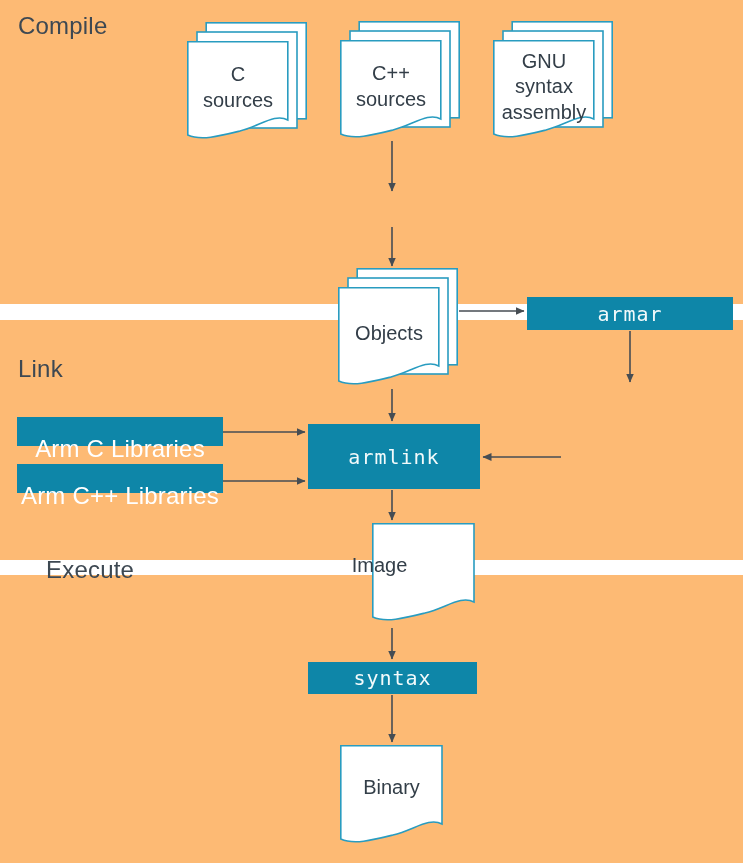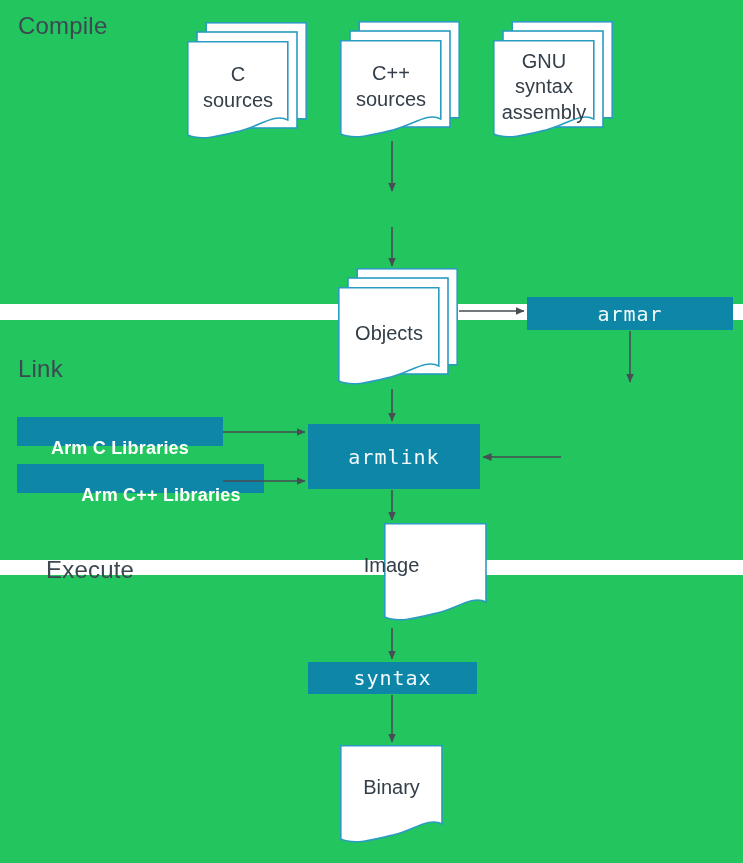--- a/index.html
+++ b/index.html
@@ -1,33 +1,33 @@
 <!DOCTYPE html>
 <html><head>
 <meta charset="utf-8">
 <style>
   html,body{margin:0;padding:0;background:#e3e9e8;}
-  .canvas{position:relative;width:743px;height:863px;background:#22c55e;
+  .canvas{position:relative;width:743px;height:863px;background:#fdba74;
           font-family:"Liberation Sans",sans-serif;overflow:hidden;}
   .band{position:absolute;left:0;width:743px;background:#ffffff;z-index:1;}
   .band1{top:304px;height:16px;}
   .band2{top:560px;height:15px;}
   .section-label{position:absolute;left:18px;z-index:2;font-size:24px;color:#3d4852;letter-spacing:0.2px;}
   .arrows{position:absolute;left:0;top:0;z-index:3;pointer-events:none;}
   .arrow{stroke:#464d53;stroke-width:1.6;fill:none;}
   .node{position:absolute;z-index:2;}
   .page{fill:#ffffff;stroke:#299cc0;stroke-width:1.6;}
   .doc-label{position:absolute;display:flex;align-items:center;justify-content:center;
              text-align:center;white-space:pre-line;font-size:20px;line-height:1.28;color:#333e48;}
   .stack .doc-label{left:1px;top:20px;width:100px;height:92px;}
   .doc .doc-label{left:1px;top:1px;width:101px;height:84px;}
   .toolbox{position:absolute;z-index:2;background:#0e86a8;display:flex;align-items:center;justify-content:center;}
   .mono-label{font-family:"DejaVu Sans Mono","Liberation Mono",monospace;font-size:20px;color:#f2fafb;letter-spacing:1px;}
   .libbox{position:absolute;z-index:2;background:#0e86a8;display:flex;align-items:center;justify-content:center;}
-  .lib-label{font-size:18px;font-weight:bold;color:#ffffff;letter-spacing:0.2px;margin-top:34px;}
+  .lib-label{font-size:24px;font-weight:normal;color:#ffffff;letter-spacing:0.2px;margin-top:34px;}
 </style>
 </head>
 <body>
 
 <div class="canvas">
 
   <div class="band band1"></div>
   <div class="band band2"></div>
 
   <div class="section-label" style="top:12px;">Compile</div>
@@ -95,30 +95,30 @@
   </div>
 
   <div class="toolbox" style="left:527px;top:297px;width:206px;height:33px;">
     <span class="mono-label">armar</span>
   </div>
 
   <div class="libbox" style="left:17px;top:417px;width:206px;height:29px;">
     <span class="lib-label">Arm C Libraries</span>
   </div>
 
-  <div class="libbox" style="left:17px;top:464px;width:206px;height:29px;padding-left:41px;">
+  <div class="libbox" style="left:17px;top:464px;width:206px;height:29px;">
     <span class="lib-label">Arm C++ Libraries</span>
   </div>
 
   <div class="toolbox" style="left:308px;top:424px;width:172px;height:65px;">
     <span class="mono-label">armlink</span>
   </div>
 
 
-  <div class="node doc" style="left:340px;top:523px;width:103px;height:104px;padding-left:44px;">
+  <div class="node doc" style="left:328px;top:523px;width:103px;height:104px;padding-left:44px;">
     <svg width="103" height="104" viewBox="0 0 103 104">
       <path class="page" d="M0.8,0.8 H102 V79 C89,72 74,85 53,90 C33,95 14,100 0.8,94 Z"></path>
     </svg>
     <div class="doc-label">Image</div>
   </div>
 
   <div class="toolbox" style="left:308px;top:662px;width:169px;height:32px;">
     <span class="mono-label">syntax</span>
   </div>
 

